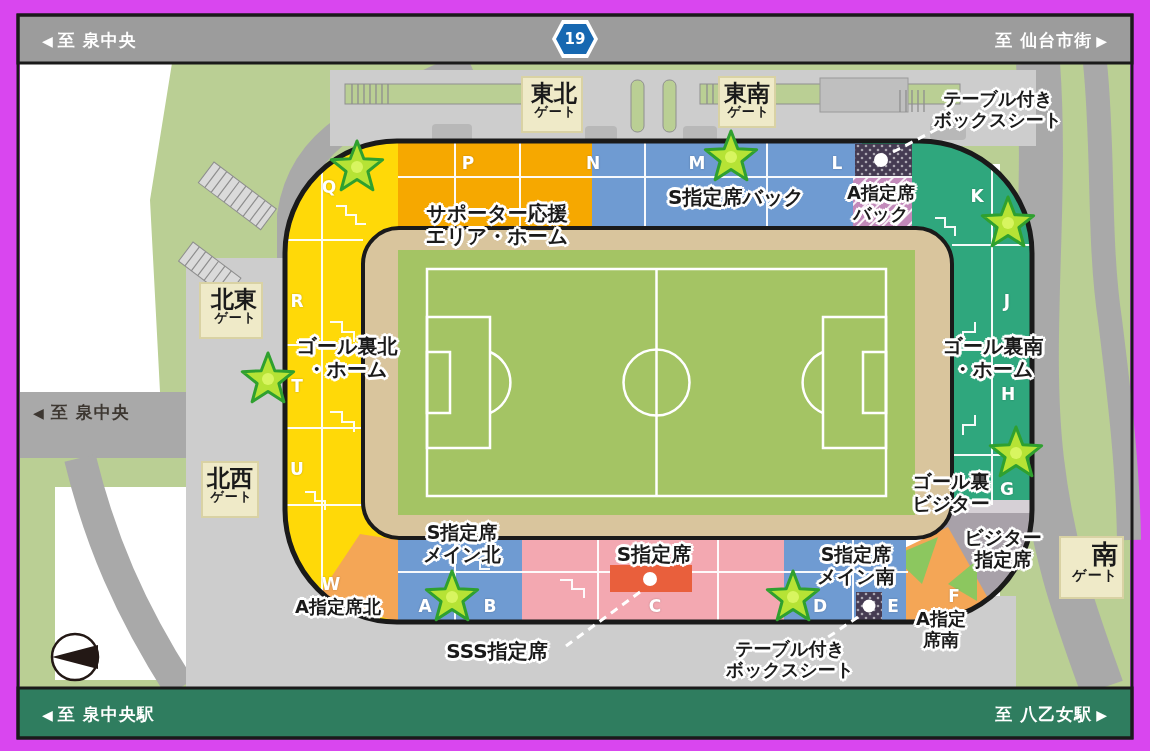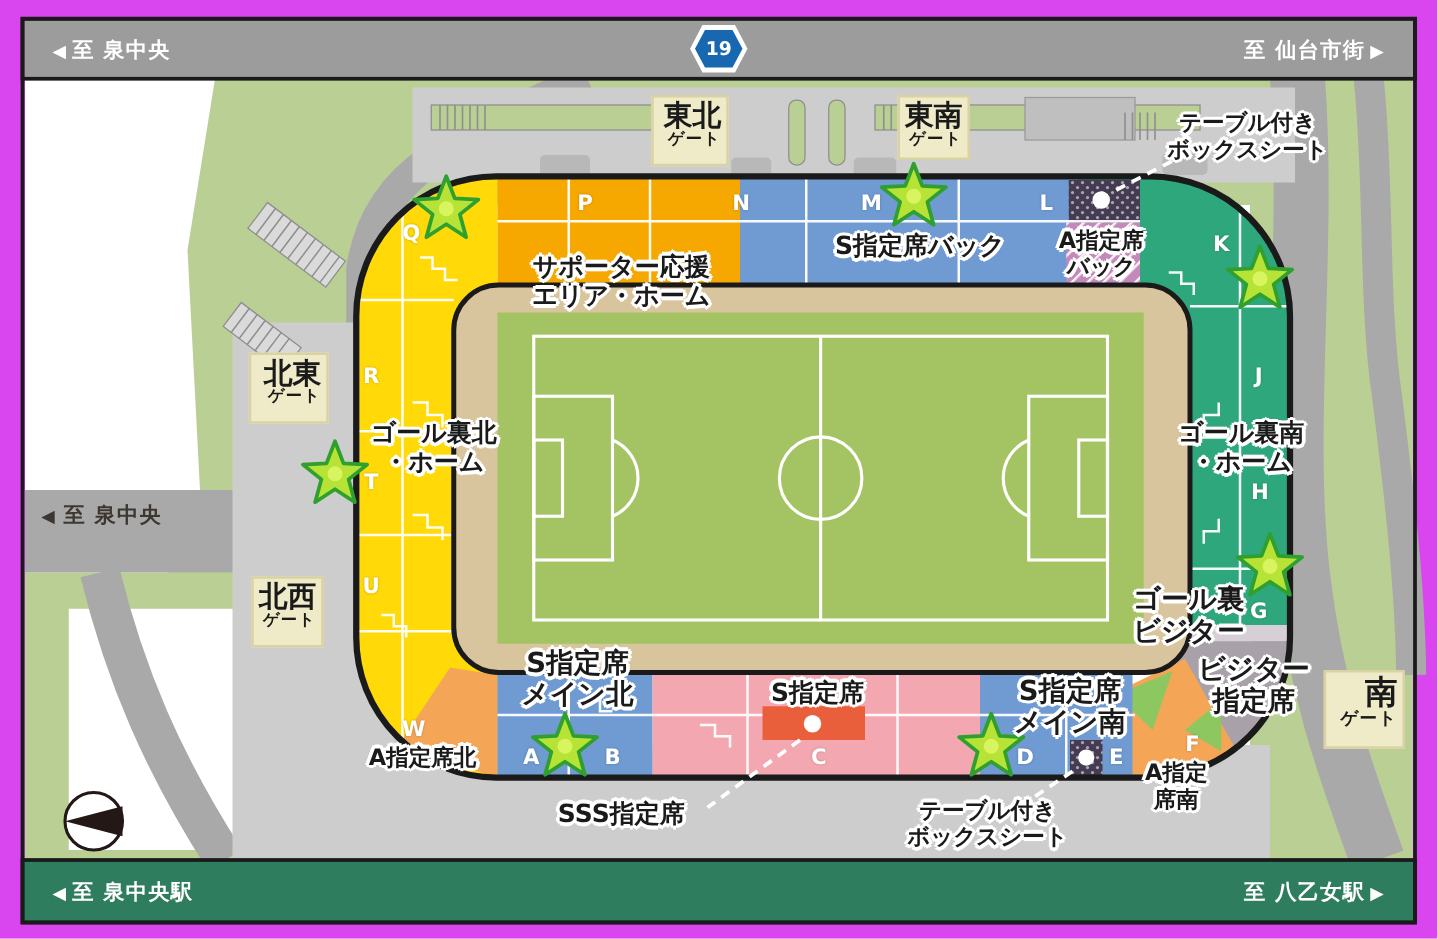--- a/index.html
+++ b/index.html
@@ -9,21 +9,21 @@
   .t{position:absolute;transform:translate(-50%,-50%);white-space:nowrap;}
   .anchor-l{transform:translate(0,-50%);}
   .anchor-r{transform:translate(-100%,-50%);}
   .bar-text{color:#fff;font-weight:bold;font-size:17px;letter-spacing:1px;}
   .bar-text .arr{font-size:14px;margin:0 4px;}
   .road-text{color:var(--c-label-dark,#3D3731);font-weight:bold;font-size:17px;letter-spacing:1px;}
   .road-text .arr{font-size:14px;margin-right:6px;}
   .shield-num{color:#fff;font-weight:bold;font-size:15px;}
   .sec-letter{color:#fff;font-weight:bold;font-size:17px;
               text-shadow:0 0 2px rgba(0,0,0,.25);}
-  .olabel{font-weight:bold;color:#1a1a1a;text-align:center;line-height:1.15;font-size:22px;
+  .olabel{font-weight:bold;color:#1a1a1a;text-align:center;line-height:1.15;font-size:19px;
     text-shadow:-2px -2px 0 #fff,0 -2px 0 #fff,2px -2px 0 #fff,-2px 0 0 #fff,2px 0 0 #fff,
                 -2px 2px 0 #fff,0 2px 0 #fff,2px 2px 0 #fff,-3px 0 0 #fff,3px 0 0 #fff,
                 0 3px 0 #fff,0 -3px 0 #fff;}
   .olabel.sz20{font-size:20px;}
   .olabel.sz18{font-size:18px;}
   .gate{position:absolute;background:var(--c-gate-box-bg,#EFEAC8);
         border:2px solid var(--c-gate-box-border,#D9D2A4);
         text-align:right;line-height:1.05;padding:3px 4px 2px;box-sizing:border-box;}
   .gate-name{font-size:23px;font-weight:bold;color:#1a1a1a;}
   .gate-sub{font-size:13px;font-weight:bold;color:#1a1a1a;letter-spacing:1px;}

